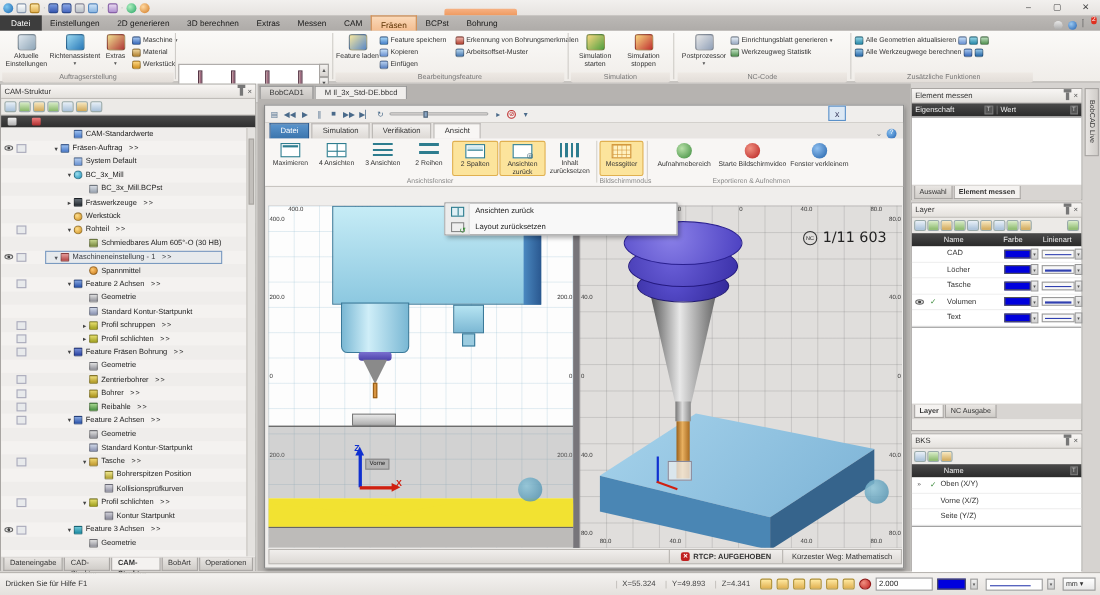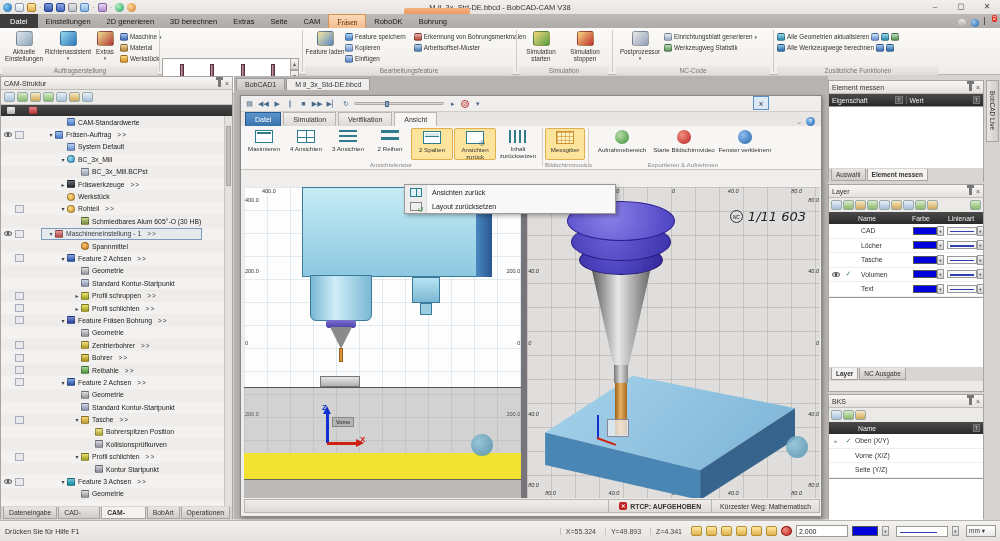--- a/index.html
+++ b/index.html
@@ -23,21 +23,21 @@
   .q-globe2{background:radial-gradient(circle at 35% 35%,#ffd8a0,#d07820);border-radius:50%;}
   .qsep{color:#999;font-size:7px;}
   #wintitle{position:absolute;left:0;right:0;text-align:center;font-size:7.5px;color:#333;}
   .winbtns{margin-left:auto;display:flex;}
   .winbtn{width:26px;height:13px;text-align:center;line-height:12px;font-size:8px;color:#444;}
 
   
   #tabrow{left:0;top:14px;width:1000px;height:14px;background:linear-gradient(#bcb9b6,#aeaba8);display:flex;align-items:flex-end;}
   .rtab{padding:2px 8px;font-size:7.5px;color:#1a1a1a;height:14px;line-height:11px;}
   .rtab.file{background:#3d3d3d;color:#fff;padding:2px 10px;}
-  .rtab.ctx{background:linear-gradient(#fbd9b8,#f3bd90);border:1px solid #d89050;border-bottom:none;color:#5a3000;font-family:Liberation Serif, serif;}
+  .rtab.ctx{background:linear-gradient(#fbd9b8,#f3bd90);border:1px solid #d89050;border-bottom:none;color:#5a3000;}
   #ctxstrip{left:404px;top:8px;width:66px;height:6px;background:linear-gradient(#f6b183,#ef9a60);border-radius:2px 2px 0 0;}
   .trayicons{margin-left:auto;display:flex;align-items:center;gap:5px;padding-right:6px;}
   .tico{width:8px;height:8px;border-radius:50%;display:inline-block;}
   .t-min{background:linear-gradient(#e8e8e8,#aaa);}
   .t-globe{background:radial-gradient(circle at 35% 35%,#9ac8f0,#2060b0);}
   .bellwrap{position:relative;width:10px;height:10px;}
   .bell{width:7px;height:6px;border:1px solid #555;border-bottom:none;border-radius:4px 4px 0 0;margin:2px auto 0;}
   .bell::after{content:"";display:block;width:9px;height:1px;background:#555;margin:6px auto 0 -1px;}
   .bellbadge{position:absolute;right:-3px;top:-3px;background:#e03020;color:#fff;font-size:6px;padding:0 1px;border-radius:2px;line-height:7px;}
 
@@ -176,21 +176,21 @@
   .vico.v-shrink{border:none;border-radius:50%;width:14px;height:14px;background:radial-gradient(circle at 35% 35%,#90c0f0,#2060a8);}
   .sgl{position:absolute;top:34px;height:9px;font-size:6.2px;color:#888;text-align:center;line-height:9px;}
   .ssep{position:absolute;top:2px;height:38px;width:1px;background:#d4d1cd;}
 
   
   #viewports{position:absolute;left:3px;top:91px;width:576px;height:311px;background:#8a8886;display:flex;}
   #vp1{width:284px;height:311px;background:#fdfdfd;position:relative;overflow:hidden;
        background-image:linear-gradient(rgba(150,190,210,.28) 1px,transparent 1px),linear-gradient(90deg,rgba(150,190,210,.28) 1px,transparent 1px);background-size:23px 23px;}
   #vpsplit{width:6px;background:#77757a;}
   #vp2{width:300px;height:311px;background:#e0dedc;position:relative;overflow:hidden;
-       background-image:linear-gradient(rgba(120,120,120,.25) 1px,transparent 1px),linear-gradient(90deg,rgba(120,120,120,.25) 1px,transparent 1px);background-size:24px 24px;font-style:italic;}
+       background-image:linear-gradient(rgba(120,120,120,.25) 1px,transparent 1px),linear-gradient(90deg,rgba(120,120,120,.25) 1px,transparent 1px);background-size:24px 24px;}
   .rul{position:absolute;font-size:5.5px;color:#333;display:flex;justify-content:space-between;}
   .rul.h{left:4px;right:4px;height:7px;}
   .rul.v{top:10px;bottom:10px;width:18px;flex-direction:column;}
   .rul.vr{text-align:right;}
   
   .m-block{position:absolute;left:58px;top:0;width:190px;height:90px;background:linear-gradient(#c6ecf6,#8cc8e0);border:1px solid #3a7a9a;}
   .m-edge{position:absolute;left:232px;top:0;width:16px;height:90px;background:linear-gradient(90deg,#4a88c0,#2a5890);}
   .m-bracket{position:absolute;left:168px;top:90px;width:28px;height:26px;background:linear-gradient(#b6e4f2,#7cb8d4);border:1px solid #3a7a9a;}
   .m-bracket2{position:absolute;left:176px;top:116px;width:12px;height:12px;background:#9ccce0;border:1px solid #3a7a9a;}
   .m-spindle{position:absolute;left:66px;top:88px;width:62px;height:46px;background:linear-gradient(90deg,#7ab8d4,#cfeef8 40%,#7ab8d4);border:1px solid #3a7a9a;border-radius:0 0 6px 6px;}
@@ -293,48 +293,47 @@
     <span class="qico q-save"></span>
     <span class="qico q-saveall"></span>
     <span class="qico q-win"></span>
     <span class="qico q-undo"></span>
     <span class="qsep">·</span>
     <span class="qico q-redo"></span>
     <span class="qsep">·</span>
     <span class="qico q-globe1"></span>
     <span class="qico q-globe2"></span>
   </div>
-  <div id="wintitle">M Il_3x_Std-DE.bbcd - BobCAD-CAM V38</div>
   <div class="winbtns">
     <div class="winbtn">–</div>
     <div class="winbtn">▢</div>
     <div class="winbtn">✕</div>
   </div>
 </div>
 <div class="abs" id="ctxstrip"></div>
 
 <div class="abs" id="tabrow">
 
     <div class="rtab file"><span>Datei</span></div>
 
     <div class="rtab"><span>Einstellungen</span></div>
 
     <div class="rtab"><span>2D generieren</span></div>
 
     <div class="rtab"><span>3D berechnen</span></div>
 
     <div class="rtab"><span>Extras</span></div>
 
-    <div class="rtab"><span>Seite</span></div>
+    <div class="rtab"><span>Messen</span></div>
 
     <div class="rtab"><span>CAM</span></div>
 
     <div class="rtab ctx"><span>Fräsen</span></div>
 
-    <div class="rtab"><span>RoboDK</span></div>
+    <div class="rtab"><span>BCPst</span></div>
 
     <div class="rtab"><span>Bohrung</span></div>
 
   <div class="trayicons">
     <span class="tico t-min"></span>
     <span class="tico t-globe"></span>
     <span class="bellwrap">
       <span class="bell"></span>
       <span class="bellbadge">2</span>
     </span>

